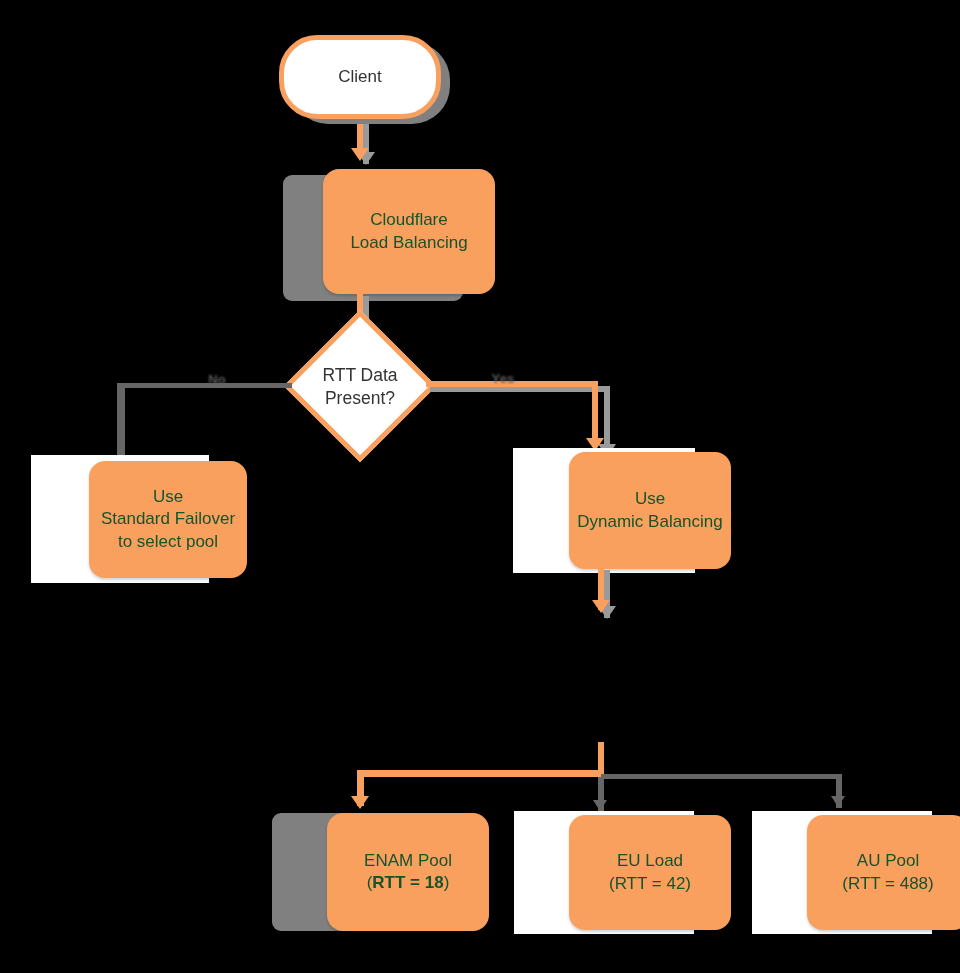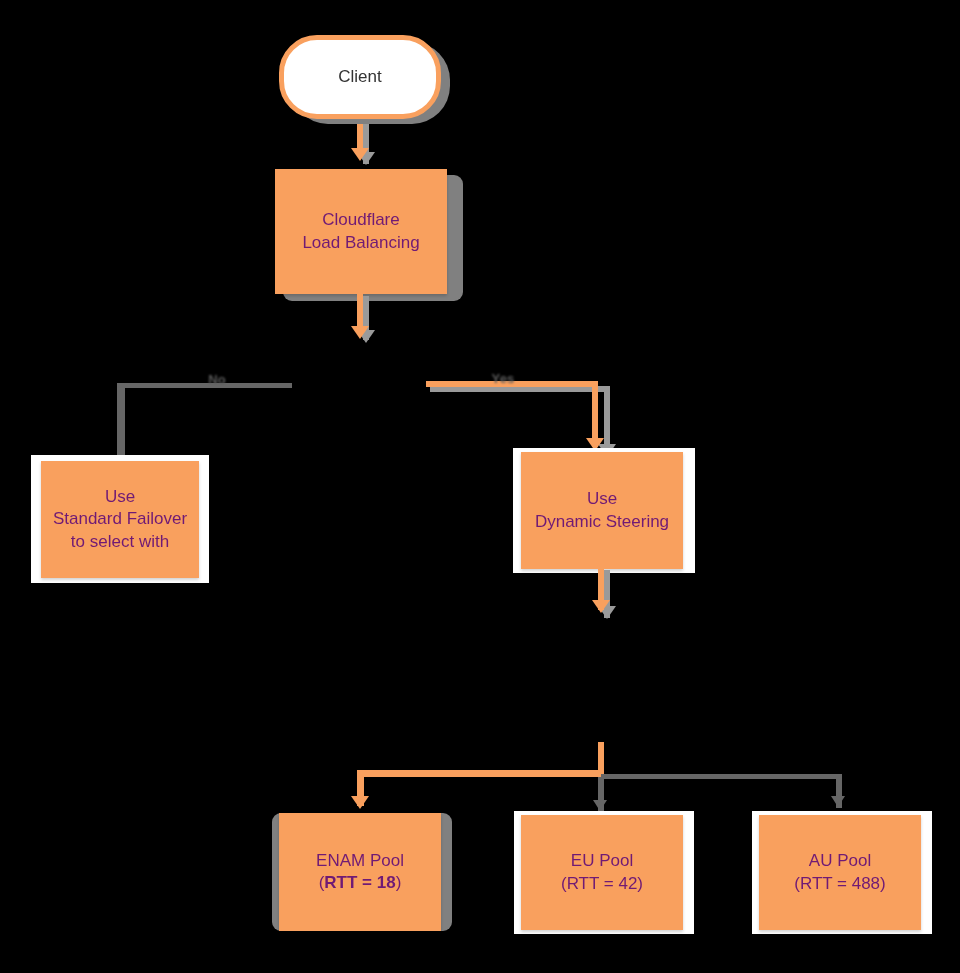--- a/index.html
+++ b/index.html
@@ -37,24 +37,25 @@
   }
 
   
   .shadow-plate {
     position: absolute;
     background: #808080;
   }
 
   .rect {
     background: #f9a05e;
-    color: #701a75;
-    border-radius: 0;
+    color: #14532d;
+    border-radius: 16px;
     font-size: 17px;
     box-shadow: 0 2px 3px rgba(0,0,0,0.18);
+    margin-left: 48px;
   }
 
   .rounded-pill {
     background: #ffffff;
     color: #333333;
     border: 5px solid #f9a05e;
     border-radius: 38px;
     font-size: 17px;
   }
 
@@ -145,44 +146,53 @@
   <div class="node rect" style="left:275px; top:169px; width:172px; height:125px; flex-direction:column;">
     <span>Cloudflare</span>
     <span>Load Balancing</span>
   </div>
 
   <div class="edge shadow" style="left:363px; top:296px; width:6px; height:44px;"></div>
   <div class="arrow-down shadow" style="left:357px; top:330px;"></div>
   <div class="edge" style="left:357px; top:292px; width:6px; height:40px;"></div>
   <div class="arrow-down" style="left:351px; top:326px;"></div>
 
+  <div class="diamond-wrap" style="left:306px; top:332px; width:108px; height:108px;">
+    <div class="diamond"></div>
+    <div class="diamond-label" style="transform:scale(1.75); ">
+      <div>
+        <div style="font-size:10px;">RTT Data</div>
+        <div style="font-size:10px;">Present?</div>
+      </div>
+    </div>
+  </div>
 
   <div class="edge grey" style="left:122px; top:383px; width:170px; height:5px;"></div>
   <div class="edge grey" style="left:117px; top:383px; width:8px; height:86px;"></div>
   <div class="edge-label" style="left:200px; top:372px; width:34px;">No</div>
 
   <div class="plate" style="left:31px; top:455px; width:178px; height:128px;"></div>
   <div class="node rect" style="left:41px; top:461px; width:158px; height:117px; flex-direction:column;">
     <span>Use</span>
     <span>Standard Failover</span>
-    <span>to select with</span>
+    <span>to select pool</span>
   </div>
 
   <div class="edge shadow" style="left:430px; top:386px; width:180px; height:6px;"></div>
   <div class="edge shadow" style="left:604px; top:386px; width:6px; height:70px;"></div>
   <div class="arrow-down shadow" style="left:598px; top:444px;"></div>
   <div class="edge" style="left:426px; top:381px; width:172px; height:6px;"></div>
   <div class="edge" style="left:592px; top:381px; width:6px; height:66px;"></div>
   <div class="arrow-down" style="left:586px; top:438px;"></div>
   <div class="edge-label" style="left:485px; top:371px; width:36px;">Yes</div>
 
   <div class="plate" style="left:513px; top:448px; width:182px; height:125px;"></div>
   <div class="node rect" style="left:521px; top:452px; width:162px; height:117px; flex-direction:column;">
     <span>Use</span>
-    <span>Dynamic Steering</span>
+    <span>Dynamic Balancing</span>
   </div>
 
   <div class="edge shadow" style="left:604px; top:570px; width:6px; height:48px;"></div>
   <div class="arrow-down shadow" style="left:598px; top:606px;"></div>
   <div class="edge" style="left:598px; top:566px; width:6px; height:44px;"></div>
   <div class="arrow-down" style="left:592px; top:600px;"></div>
 
 
   <div class="edge" style="left:598px; top:742px; width:6px; height:34px;"></div>
 
@@ -200,21 +210,21 @@
   <div class="shadow-plate" style="left:272px; top:813px; width:180px; height:118px; border-radius:9px;"></div>
   <div class="node rect" style="left:279px; top:813px; width:162px; height:118px; flex-direction:column;text-align:center;">
     <span>ENAM Pool</span>
     <span>
       <span>(</span><span class="bold">RTT = 18</span><span>)</span>
     </span>
   </div>
 
   <div class="plate" style="left:514px; top:811px; width:180px; height:123px;"></div>
   <div class="node rect" style="left:521px; top:815px; width:162px; height:115px; flex-direction:column;">
-    <span>EU Pool</span>
+    <span>EU Load</span>
     <span>
       <span>(</span><span>RTT = 42</span><span>)</span>
     </span>
   </div>
 
   <div class="plate" style="left:752px; top:811px; width:180px; height:123px;"></div>
   <div class="node rect" style="left:759px; top:815px; width:162px; height:115px; flex-direction:column;">
     <span>AU Pool</span>
     <span>
       <span>(</span><span>RTT = 488</span><span>)</span>

